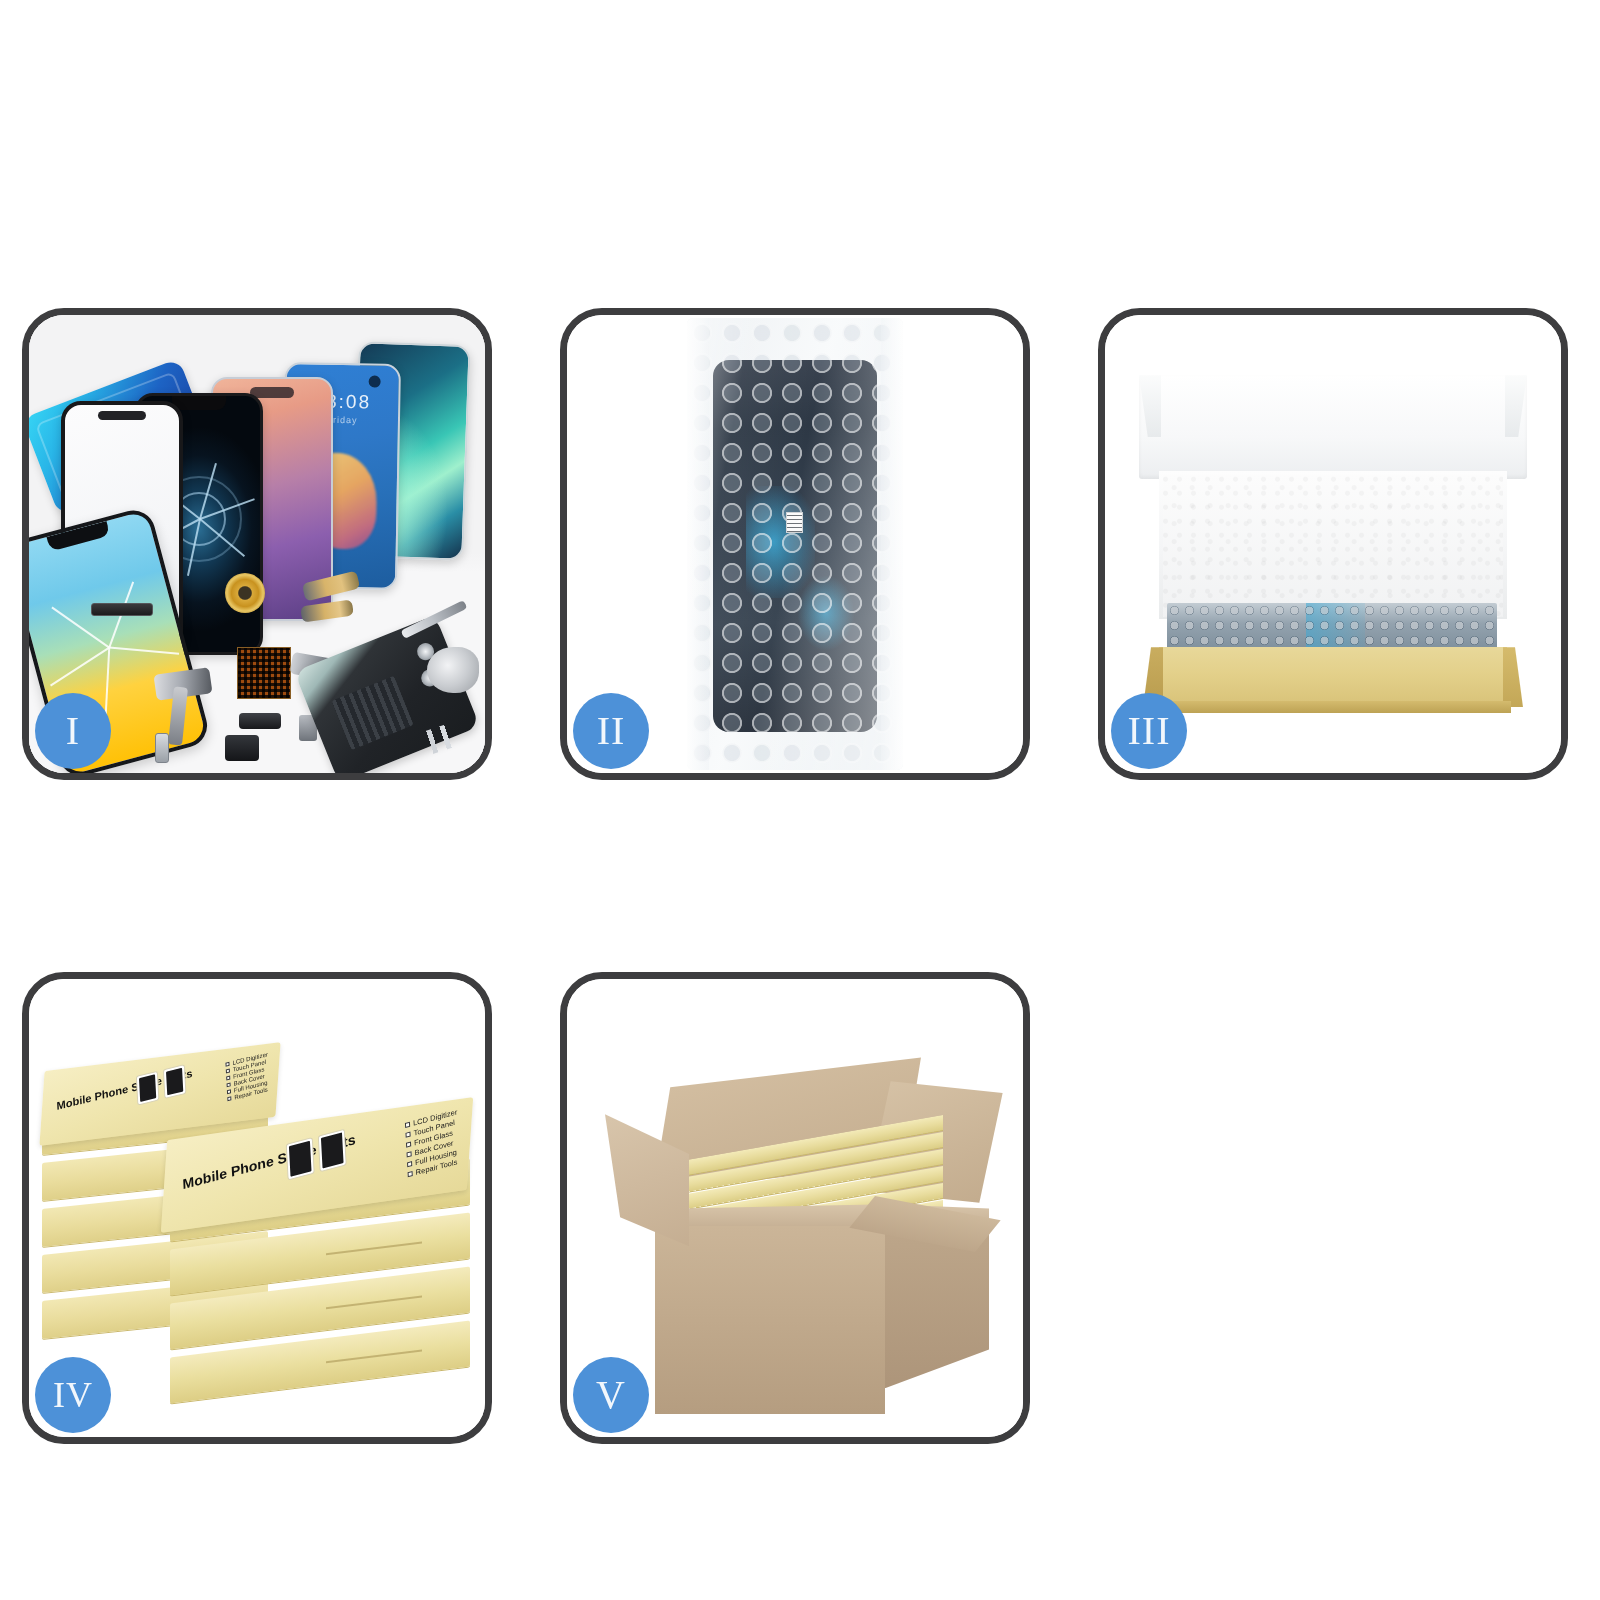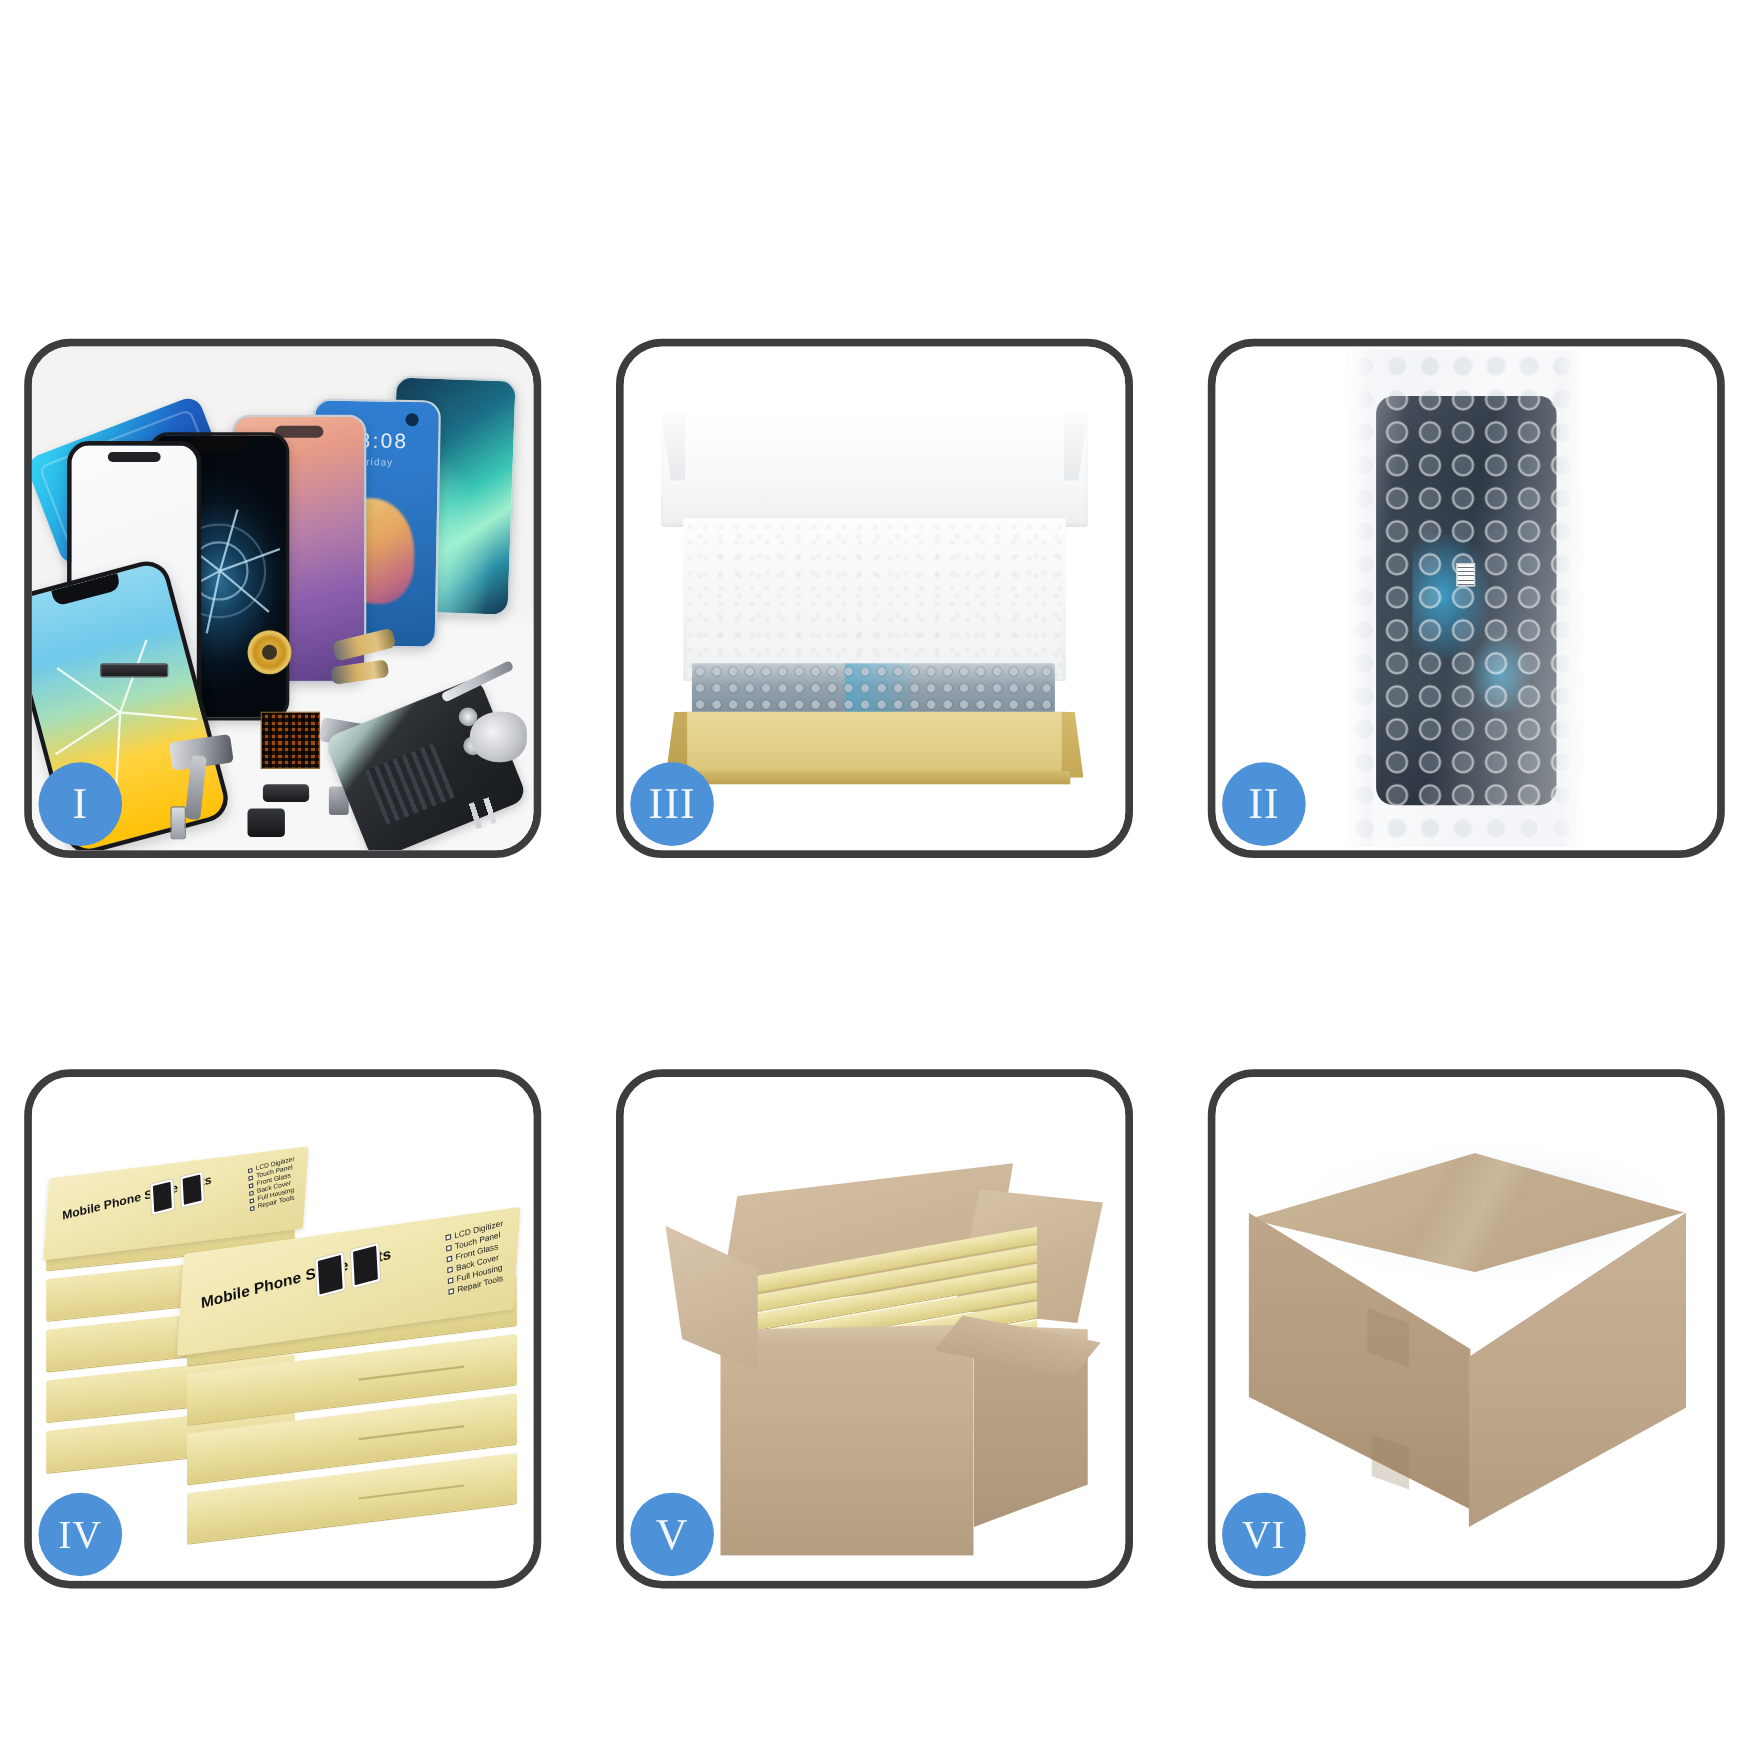--- a/index.html
+++ b/index.html
@@ -827,50 +827,50 @@
         <div class="comp tool-pen"></div>
         <div class="comp tool-brush"></div>
         <div class="comp screws"></div>
       </div>
       <div class="badge">
         <span>I</span>
       </div>
     </div>
 
     <div class="panel">
+      <div class="panel-stage p2">
+        <div class="bubblepack">
+          <div class="bp-screen"></div>
+          <div class="bp-bubbles"></div>
+          <div class="bp-label"></div>
+          <div class="bp-edgeL"></div>
+          <div class="bp-edgeR"></div>
+          <div class="bp-sheen"></div>
+        </div>
+      </div>
+      <div class="badge">
+        <span>II</span>
+      </div>
+    </div>
+
+    <div class="panel">
       <div class="panel-stage p3">
         <div class="mailer">
           <div class="m-lid"></div>
           <div class="m-inner"></div>
           <div class="m-foam"></div>
           <div class="m-content">
             <div class="hl"></div>
           </div>
           <div class="m-base"></div>
           <div class="m-frontlip"></div>
         </div>
       </div>
       <div class="badge">
         <span>III</span>
-      </div>
-    </div>
-
-    <div class="panel">
-      <div class="panel-stage p2">
-        <div class="bubblepack">
-          <div class="bp-screen"></div>
-          <div class="bp-bubbles"></div>
-          <div class="bp-label"></div>
-          <div class="bp-edgeL"></div>
-          <div class="bp-edgeR"></div>
-          <div class="bp-sheen"></div>
-        </div>
-      </div>
-      <div class="badge">
-        <span>II</span>
       </div>
     </div>
 
     <div class="panel">
       <div class="panel-stage p4">
         <div class="stack">
 
           <div class="sbox bl bl5"></div>
           <div class="sbox bl bl4"></div>
           <div class="sbox bl bl3"></div>
@@ -991,31 +991,15 @@
           <div class="c-body-front"></div>
           <div class="c-flap-left"></div>
           <div class="c-flap-front"></div>
         </div>
       </div>
       <div class="badge">
         <span>V</span>
       </div>
     </div>
 
-    <div class="panel">
-      <div class="panel-stage p6">
-        <div class="sealed">
-          <div class="sl-shadow"></div>
-          <div class="sl-top"></div>
-          <div class="sl-tape"></div>
-          <div class="sl-left"></div>
-          <div class="sl-right"></div>
-          <div class="sl-patch sl-patch-a"></div>
-          <div class="sl-patch sl-patch-b"></div>
-        </div>
-      </div>
-      <div class="badge wide">
-        <span>VI</span>
-      </div>
-    </div>
 
   </div>
 </div>
 
 </body></html>

